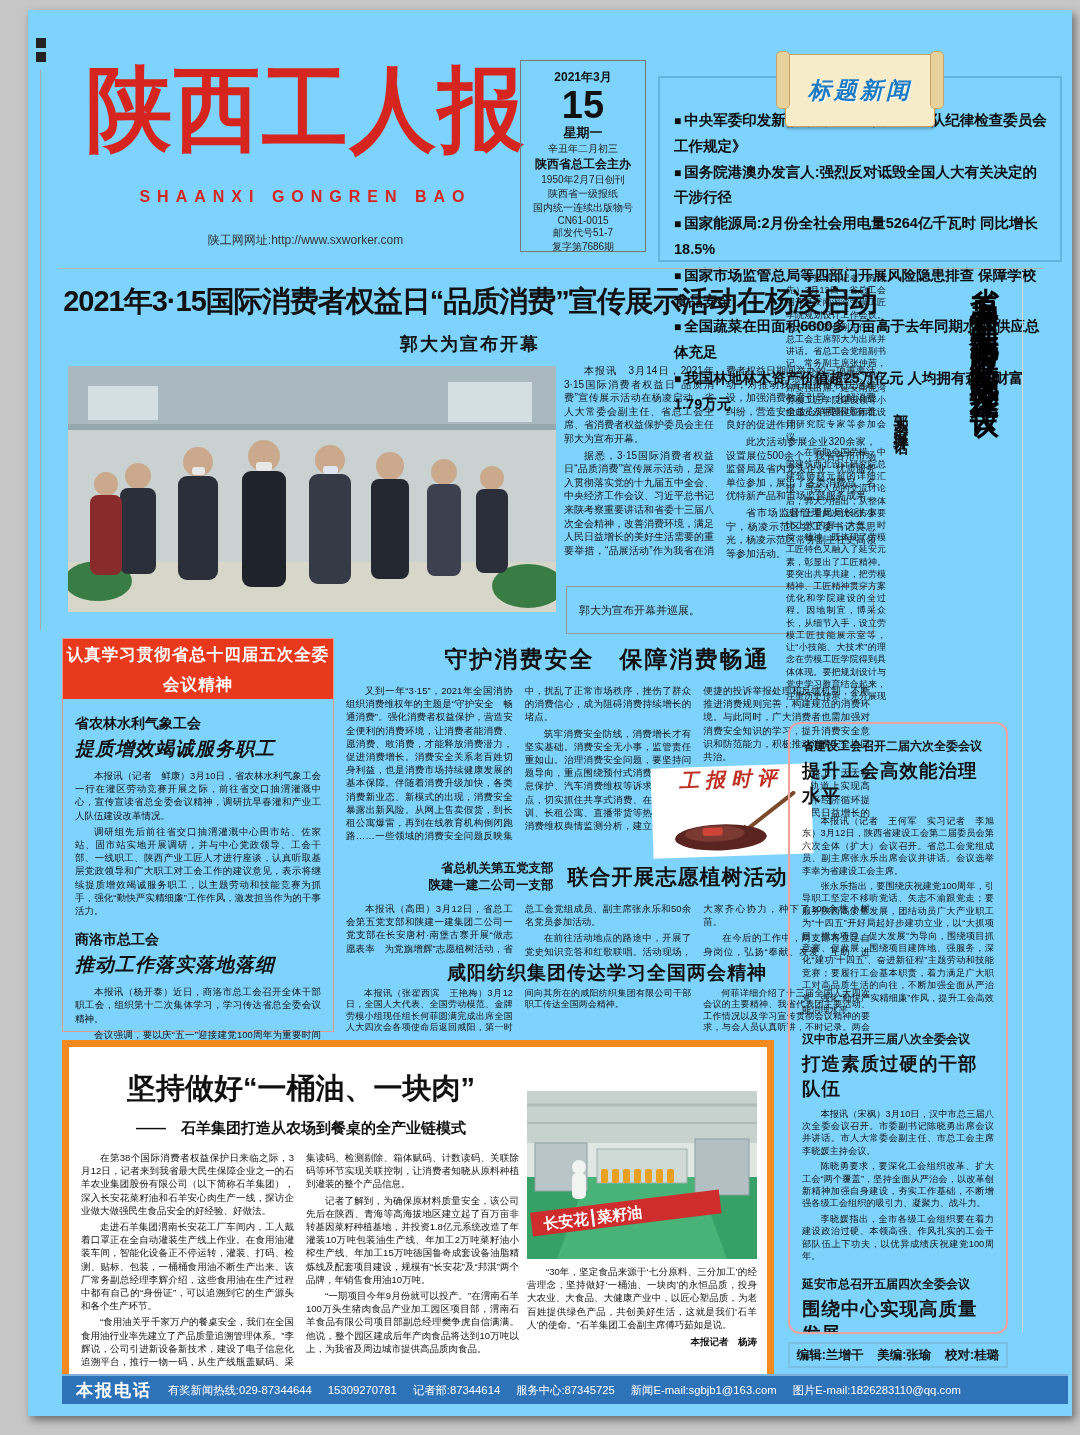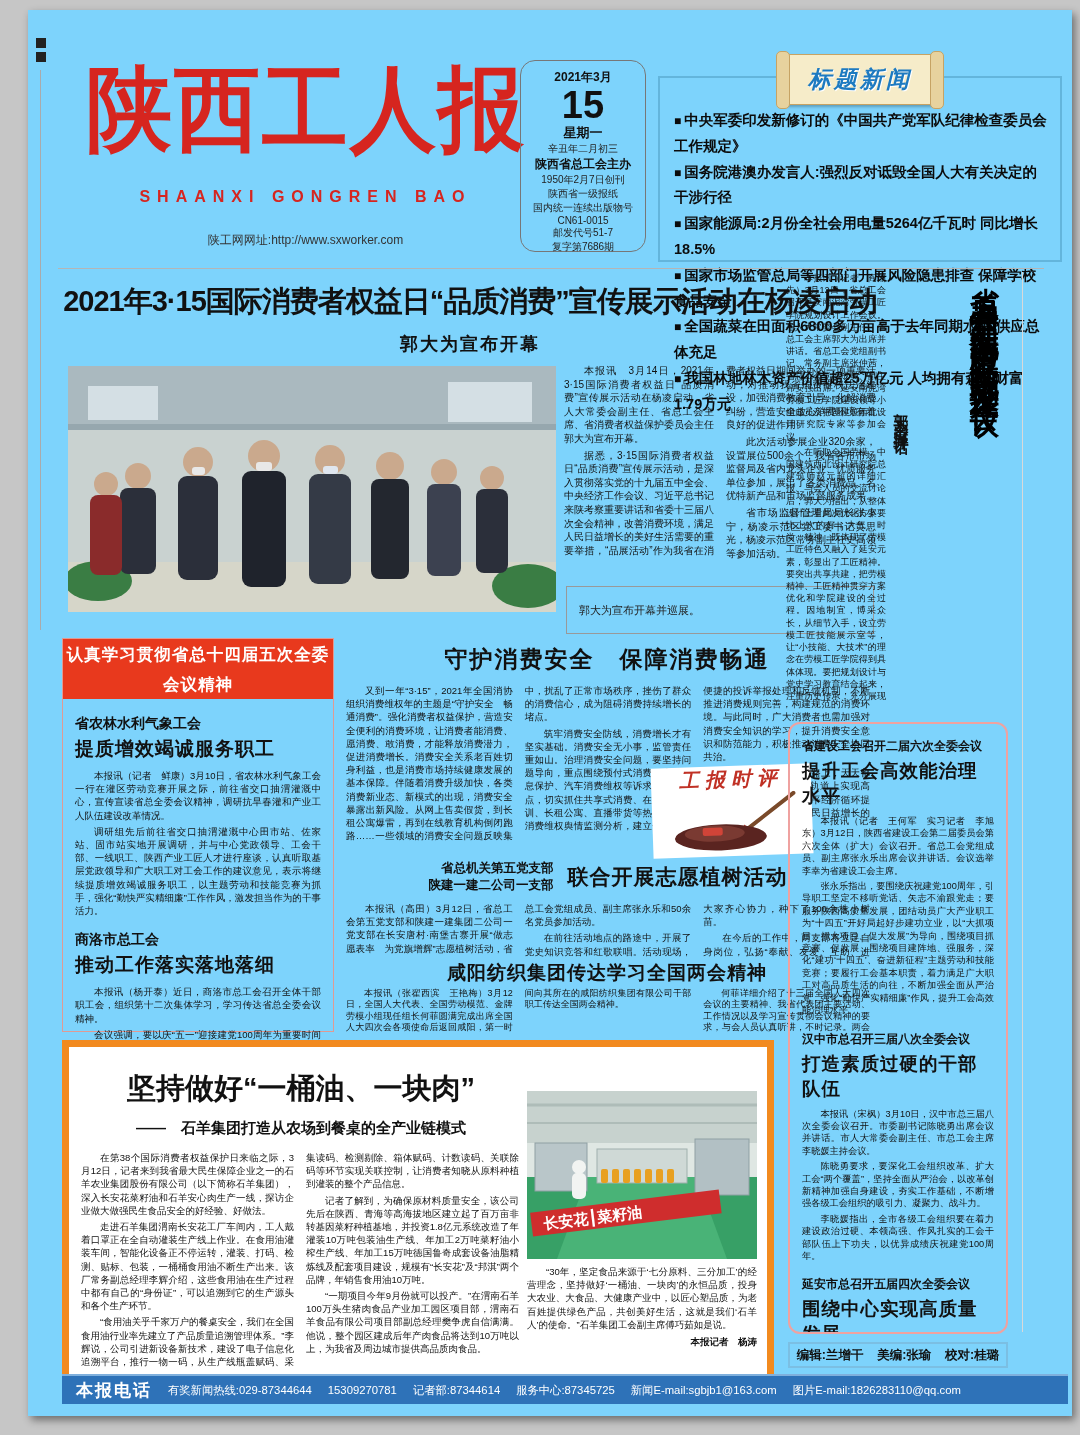--- a/index.html
+++ b/index.html
@@ -20,21 +20,21 @@
   .mast-web{color:#333;font-size:12px;text-align:center;}
   .datebox{border:1px solid #777;display:flex;flex-direction:column;justify-content:space-between;
            align-items:center;text-align:center;padding:8px 4px;box-sizing:border-box;}
   .db-s{font-size:10px;color:#222;}
   .db-m{font-size:12px;font-weight:bold;}
   .db-day{font-size:38px;font-weight:bold;line-height:1;}
   .db-week{font-size:13px;font-weight:bold;}
   
   .hlbox{border:2px solid #63b5dc;box-sizing:border-box;}
   .scroll{position:absolute;top:-24px;left:50%;transform:translateX(-50%);
-          background:#f6ecc9;border:1px solid #c6a364;border-radius:4px;padding:9px 22px;
+          background:#f6ecc9;border:1px solid #c6a364;border-radius:4px;padding:20px 22px;
           box-shadow:0 2px 3px rgba(0,0,0,.25);white-space:nowrap;}
   .scroll:before,.scroll:after{content:"";position:absolute;top:-4px;width:12px;height:56px;
           background:#e7d29e;border:1px solid #c6a364;border-radius:5px;}
   .scroll:before{left:-10px;}  .scroll:after{right:-10px;}
   .scroll-text{font-size:23px;font-weight:900;font-style:italic;color:#1d7ac1;letter-spacing:3px;
                text-shadow:1px 1px 0 #fff;}
   .hl-items{padding:30px 12px 6px 14px;}
   .hl-item{font-size:14.5px;font-weight:bold;line-height:1.78;color:#0b0b0b;letter-spacing:0;}
   .hl-item:before{content:"■";margin-right:3px;font-size:12px;}
   
@@ -46,21 +46,21 @@
   
   .v-title{writing-mode:vertical-rl;font-size:29px;font-weight:900;letter-spacing:5px;line-height:43px;color:#000;}
   .v-sub{writing-mode:vertical-rl;font-size:15px;font-weight:600;letter-spacing:4px;}
   .nnw-body{font-size:9px;line-height:12.2px;}
   
   .study{border:1px solid #e09a93;box-sizing:border-box;}
   .study-header{background:#e8391d;color:#fff;font-size:16.5px;font-weight:900;text-align:center;
                 line-height:30px;letter-spacing:1px;}
   .study-inner{padding:10px 12px;}
   .org{font-size:14px;font-weight:bold;margin-top:6px;}
-  .a-title{font-size:19px;font-weight:900;margin:3px 0 7px 0;letter-spacing:1px;}
+  .a-title{font-size:19px;font-weight:900;margin:3px 0 7px 0;letter-spacing:1px;font-style:italic;}
   .body95{font-size:9.5px;line-height:13.2px;}
   .body9{font-size:9px;line-height:11.4px;}
   .cols3{column-count:3;column-gap:12px;}
   .cols2{column-count:2;column-gap:12px;}
   .mid-title{font-size:23px;font-weight:900;text-align:center;letter-spacing:2px;}
   .mid-title2{font-size:19px;font-weight:900;text-align:center;letter-spacing:1px;}
   
   .stamp{background:#fff;text-align:center;transform:rotate(-2deg);}
   .stamp-text{color:#c03125;font-size:20px;font-weight:900;font-style:italic;letter-spacing:6px;white-space:nowrap;}
   
@@ -94,21 +94,21 @@
 <div class="paper">
 
   <div class="abs edge-square" style="left:8px;top:28px;"></div>
   <div class="abs edge-square" style="left:8px;top:42px;"></div>
   <div class="abs edge-line" style="left:12px;top:60px;height:560px;"></div>
 
   <div class="abs mast-title" style="left:58px;top:48px;width:450px;">陕西工人报</div>
   <div class="abs mast-latin" style="left:55px;top:178px;width:445px;">SHAANXI GONGREN BAO</div>
   <div class="abs mast-web" style="left:55px;top:222px;width:445px;">陕工网网址:http://www.sxworker.com</div>
 
-  <div class="abs datebox" style="left:492px;top:50px;width:126px;height:192px;border-radius:15px;">
+  <div class="abs datebox" style="left:492px;top:50px;width:126px;height:192px;">
     <div class="db-m">2021年3月</div>
     <div class="db-day">15</div>
     <div class="db-week">星期一</div>
     <div class="db-s">辛丑年二月初三</div>
     <div class="db-m">陕西省总工会主办</div>
     <div class="db-s">1950年2月7日创刊</div>
     <div class="db-s">陕西省一级报纸</div>
     <div class="db-s">国内统一连续出版物号</div>
     <div class="db-s">CN61-0015</div>
     <div class="db-s">邮发代号51-7</div>

